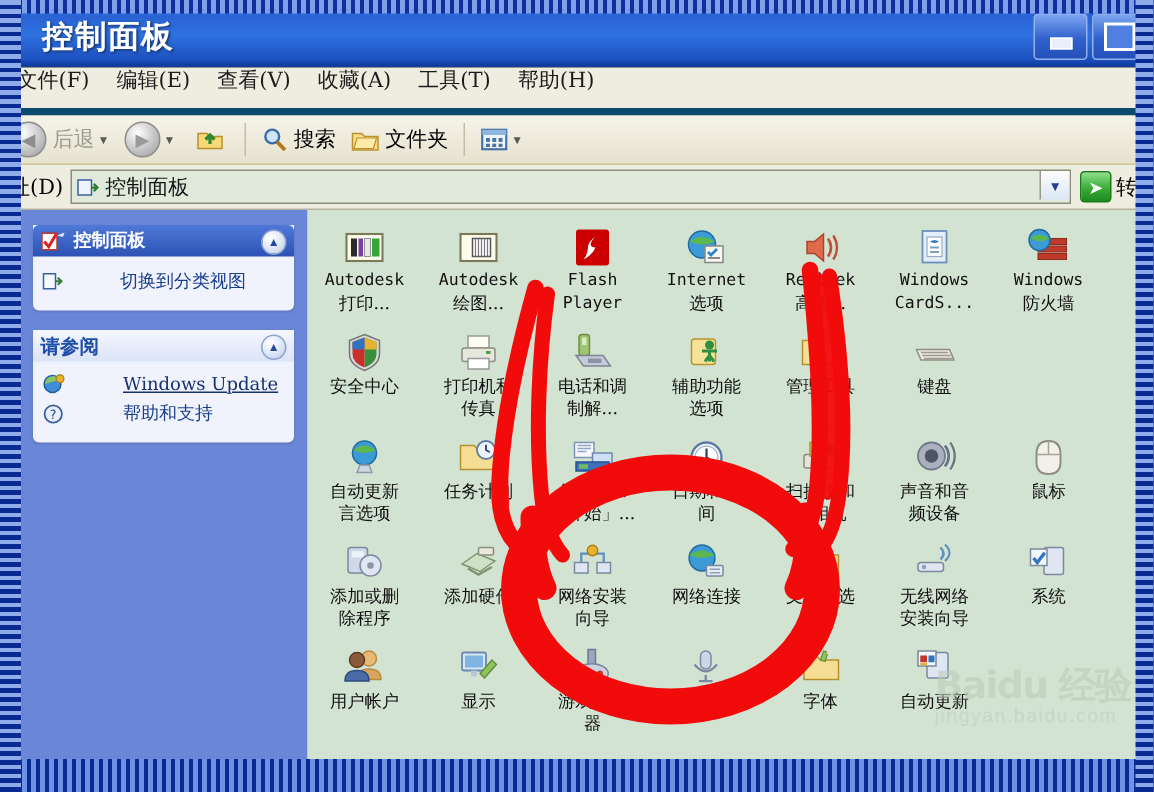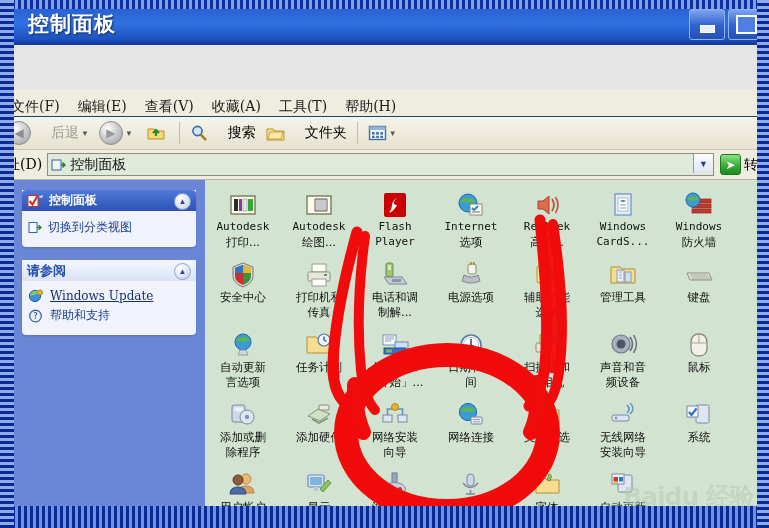--- a/index.html
+++ b/index.html
@@ -16,46 +16,46 @@
     background:repeating-linear-gradient(90deg,#0e2f9c 0px,#0e2f9c 3px,#7fa0e8 3px,#7fa0e8 6px);}
   .edge.bottom{left:0;bottom:0;width:769px;height:22px;
     background:repeating-linear-gradient(90deg,#0a2a93 0px,#0a2a93 3px,#6e92e2 3px,#6e92e2 6px);}
   .edge.left{left:0;top:0;width:14px;height:528px;
     background:repeating-linear-gradient(0deg,#0a2a93 0px,#0a2a93 3px,#8fabe9 3px,#8fabe9 6px);}
   .edge.right{right:0;top:0;width:12px;height:528px;
     background:repeating-linear-gradient(0deg,#0a2a93 0px,#0a2a93 3px,#8fabe9 3px,#8fabe9 6px);}
 
   
   #window{position:absolute;left:12px;top:6px;width:748px;height:500px;overflow:hidden;
-          background:#e5e5e5;}
+          background:#fde047;}
 
   
   #titlebar{position:relative;height:38px;
     background:linear-gradient(180deg,#2f6ddc 0%,#2a62d4 12%,#2f72e0 45%,#1d51c0 88%,#0f3a9e 100%);
     border-bottom:1px solid #14408f;}
   #titlebar .ttl{position:absolute;left:16px;top:4px;color:#fff;font-size:21px;font-weight:bold;
     letter-spacing:1px;text-shadow:1px 1px 2px rgba(0,0,0,.55);}
   .winbtns{position:absolute;right:-4px;top:3px;display:flex;gap:3px;}
   .wbtn{width:34px;height:29px;border:1px solid #8fb2ef;border-radius:3px;
     background:linear-gradient(180deg,#7ca4ef,#2f61cd 55%,#2450b8);
     display:flex;align-items:center;justify-content:center;}
   .wbtn .minglyph{width:13px;height:6px;background:#e9eefb;border:1px solid #fff;margin-top:8px;}
   .wbtn .maxglyph{width:17px;height:15px;border:2px solid #fff;background:#4f7fe0;}
 
   
-  #menubar{height:27px;background:#efece0;display:flex;align-items:flex-end;
-    padding-left:6px;border-bottom:1px solid #0c4a6e;margin-top:44px;}
+  #menubar{height:27px;background:#efece0;display:flex;align-items:flex-start;
+    padding-left:6px;border-bottom:5px solid #0c4a6e;}
   .menu{font-size:14px;color:#1b1b1b;padding:0 9px;white-space:nowrap;
         font-family:"DejaVu Serif","Liberation Serif",serif;}
 
   
   #toolbar{height:32px;background:linear-gradient(180deg,#f6f4ea,#e6e2cf);
     display:flex;align-items:center;padding-left:2px;border-bottom:1px solid #cdc7b0;}
   .tb{display:flex;align-items:center;height:28px;padding:0 5px;white-space:nowrap;}
-  .tb .lbl{font-size:14px;margin-left:20px;font-family:"DejaVu Serif","Liberation Serif",serif;}
+  .tb .lbl{font-size:14px;margin-left:4px;font-family:"DejaVu Serif","Liberation Serif",serif;}
   .tb.dim .lbl{color:#9a9a92;}
   .sep{width:1px;height:22px;background:#c3bda6;margin:0 5px;}
   .tinyarrow{font-size:8px;color:#5a5a52;margin-left:2px;}
 
   
   .navcirc{width:22px;height:22px;border-radius:50%;
     background:radial-gradient(circle at 35% 30%,#ffffff,#cfcfcf 45%,#9a9a9a);
     border:1px solid #8d8d8d;display:flex;align-items:center;justify-content:center;}
   .navcirc span{font-size:12px;color:#8d8d8d;line-height:1;}
   .navcirc.fwd span{color:#9a9a9a;}
@@ -88,21 +88,21 @@
     position:relative;}
   .panel.blue .head{background:linear-gradient(180deg,#4f79d8,#2b52b4);}
   .panel.blue .head .htxt{color:#fff;font-size:12px;font-weight:bold;margin-left:4px;}
   .panel.grey .head{background:linear-gradient(180deg,#f4f7ff,#dbe3f7);}
   .panel.grey .head .htxt{color:#1e4ea8;font-size:13px;font-weight:bold;}
   .chev{position:absolute;right:5px;top:3px;width:15px;height:15px;border-radius:50%;
     background:radial-gradient(circle at 35% 30%,#ffffff,#dde6f7 55%,#b9c8e6);
     border:1px solid #8da3cf;color:#27499c;font-size:8px;
     display:flex;align-items:center;justify-content:center;}
   .panel .body{padding:6px 6px 7px 6px;}
-  .prow{display:flex;align-items:center;margin:2px 0 4px 0;}
+  .prow{display:flex;align-items:center;margin:2px 0 4px 0;gap:32px;}
   .prow .ptxt{font-size:12px;color:#1b3f8f;margin-left:6px;}
   .prow .ptxt.mono{font-family:"DejaVu Serif","Liberation Serif",serif;color:#15306f;text-decoration:underline;}
 
   
   #content{flex:1;background:#d3e3d1;position:relative;overflow:hidden;}
   #grid{position:absolute;left:0;top:4px;width:100%;}
   .grow{display:flex;}
   .cell{width:74px;margin:0 1px;padding-top:3px;text-align:center;}
   .cell .ico{height:32px;display:flex;align-items:flex-end;justify-content:center;}
   .cell .cap{font-size:11.5px;line-height:12.5px;color:#101010;margin-top:2px;
@@ -401,32 +401,20 @@
                   <rect x="6" y="2" width="7" height="14" rx="2" fill="#9ec56f" stroke="#6d8f47" stroke-width="1"></rect>
                   <rect x="8" y="4" width="3" height="5" fill="#d9ecc1"></rect>
                   <path d="M4 16 l18 0 l5 7 H9 Z" fill="#c6cbd8" stroke="#7e8496" stroke-width="1"></path>
                   <rect x="12" y="18" width="9" height="3" fill="#8d93a6"></rect>
                 </svg>
               </div>
               <div class="cap">电话和调</div>
               <div class="cap">制解...</div>
             </div>
 
-            <div class="cell">
-              <div class="ico">
-                <svg width="30" height="28" viewBox="0 0 30 28">
-                  <rect x="12" y="3" width="8" height="10" rx="2" fill="#f4f4ea" stroke="#8a8a7e" stroke-width="1"></rect>
-                  <rect x="14" y="1" width="1.8" height="3" fill="#b08e2e"></rect>
-                    <rect x="17" y="1" width="1.8" height="3" fill="#b08e2e"></rect>
-                  <path d="M8 14 q8 4 14 0 l2 6 q-9 4 -18 0Z" fill="#b9bfc9" stroke="#7d8492" stroke-width="1"></path>
-                </svg>
-              </div>
-              <div class="cap">电源选项</div>
-              <div class="cap"></div>
-            </div>
 
             <div class="cell">
               <div class="ico">
                 <svg width="28" height="28" viewBox="0 0 28 28">
                   <rect x="4" y="5" width="16" height="17" rx="2" fill="#f6e39a" stroke="#b6942e" stroke-width="1"></rect>
                   <circle cx="16" cy="9" r="3" fill="#2f8f3f"></circle>
                   <path d="M11 13 h10 M16 12 v8 M13 20 l3 -4 l3 4" stroke="#2f8f3f" stroke-width="2" fill="none"></path>
                 </svg>
               </div>
               <div class="cap">辅助功能</div>

